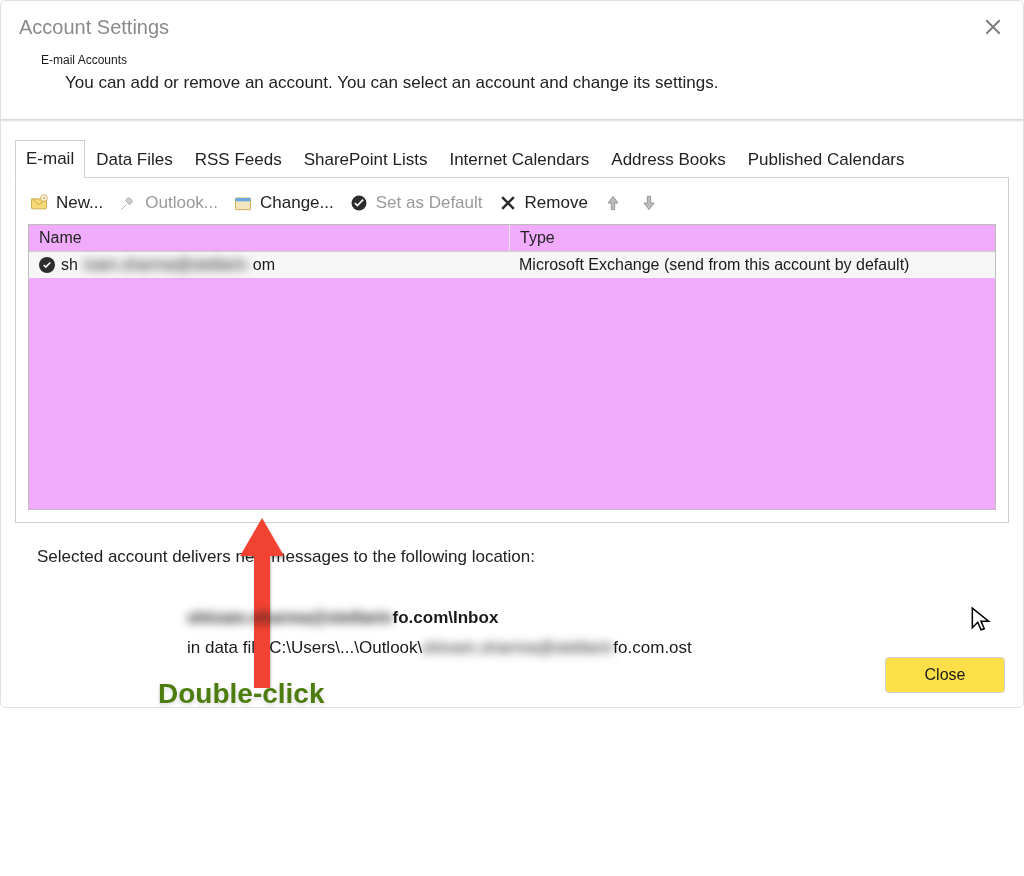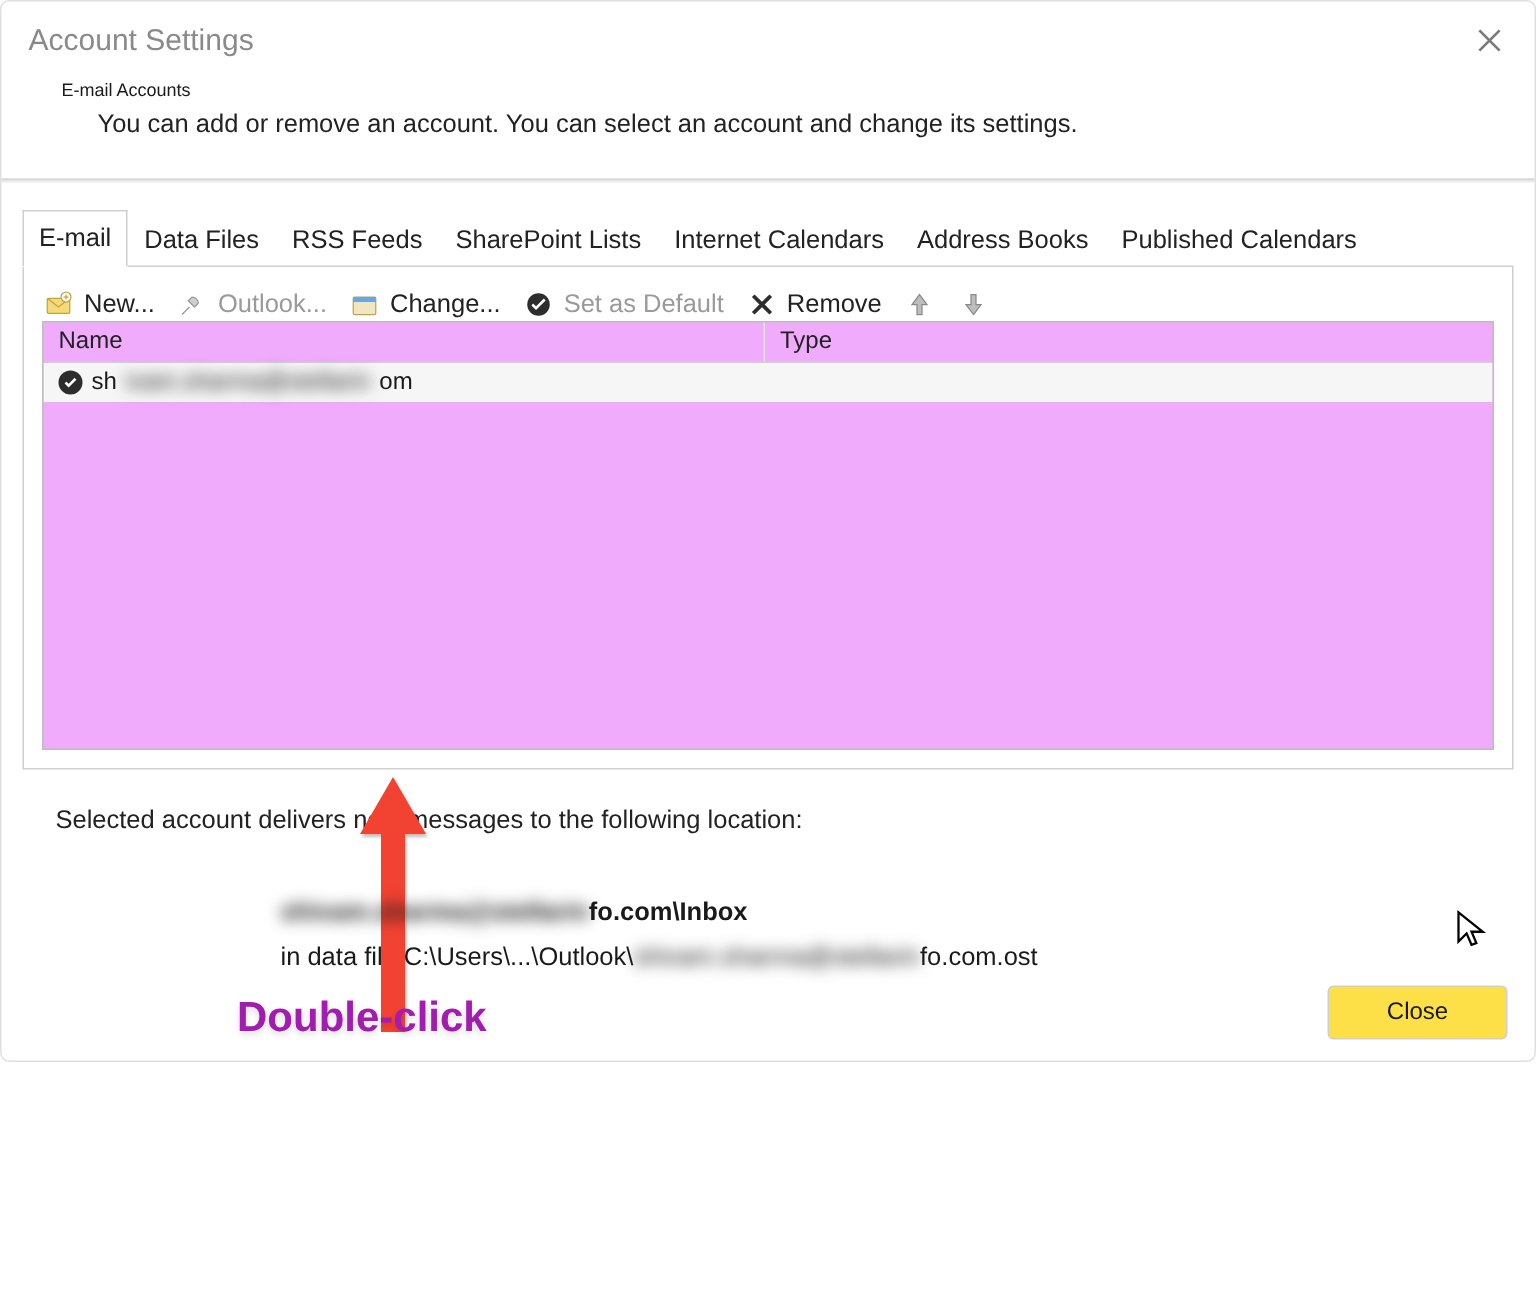--- a/index.html
+++ b/index.html
@@ -11,40 +11,40 @@
   .header-area{padding:8px 40px 26px 40px}
   .header-h{font-weight:400;font-size:12px}
   .header-sub{margin-top:6px;font-size:17px;color:#222;padding-left:24px}
   .hr{height:1px;background:#e4e4e4;border-top:1px solid #d8d8d8;box-shadow:0 1px 0 #f5f5f5}
 
   .content{padding:18px 14px 0 14px}
   .tabs{display:flex;gap:0;align-items:flex-end;font-size:17px}
   .tab{padding:8px 10px;border:1px solid transparent;white-space:nowrap;cursor:pointer;color:#222;position:relative;top:1px;border-bottom:none}
   .tab.sel{background:#fff;border-color:#cfcfcf;border-bottom:1px solid #fff;z-index:2}
   .tab-body{border:1px solid #cfcfcf;border-top:1px solid #cfcfcf;margin-top:0;padding:14px 12px 12px 12px;position:relative}
-  .toolbar{display:flex;align-items:center;gap:14px;flex-wrap:wrap;font-size:17px;}
+  .toolbar{display:flex;align-items:center;gap:14px;flex-wrap:wrap;font-size:17px;margin-bottom:10px}
   .tbtn{display:flex;align-items:center;gap:6px;cursor:pointer;color:#222}
   .tbtn.disabled{color:#9a9a9a;cursor:default}
   .tbtn .ic{width:22px;height:22px;display:inline-flex;align-items:center;justify-content:center}
   .ic svg{width:20px;height:20px}
   .list-frame{border:1px solid #bdbdbd;height:284px;background:#f0abfc;overflow:hidden}
   .list-headers{display:flex;border-bottom:1px solid #d0d0d0;font-size:16px;color:#222}
   .col{padding:4px 10px;border-right:1px solid #e4e4e4}
   .col.name{flex:0 0 460px}
   .col.type{flex:1;border-right:none}
   .row{display:flex;align-items:center;font-size:16px;background:#f6f6f6;height:26px}
   .row .cell{padding:2px 10px}
   .cell.name{flex:0 0 460px;display:flex;align-items:center;gap:6px}
   .cell.type{flex:1}
   .check-badge{width:16px;height:16px;border-radius:50%;background:#2d2d2d;display:inline-flex;align-items:center;justify-content:center}
   .check-badge svg{width:10px;height:10px;stroke:#fff;stroke-width:2;fill:none}
   .blur{filter:blur(5px);user-select:none}
 
   .annot-arrow{position:absolute;left:216px;top:340px;pointer-events:none}
-  .annot-text{position:absolute;left:142px;top:484px;color:#a21caf;font-weight:700;font-size:28px;text-shadow:0 2px 4px rgba(0,0,0,.15);pointer-events:none}
+  .annot-text{position:absolute;left:142px;top:500px;color:#4d7c0f;font-weight:700;font-size:28px;text-shadow:0 2px 4px rgba(0,0,0,.15);pointer-events:none}
 
   .cursor{position:absolute;left:952px;top:428px;pointer-events:none}
   .cursor svg{width:26px;height:26px;stroke:#000;fill:#fff;stroke-width:1.4}
 
   .footer-note{padding:24px 22px 0 22px;font-size:17px;color:#222}
   .footer-block{margin-top:41px;padding-left:172px;font-size:17px}
   .footer-line1{font-weight:700;display:flex;align-items:center}
   .footer-line2{margin-top:10px;display:flex;align-items:center}
 
   .close-btn{position:absolute;right:18px;bottom:14px;width:118px;height:34px;border:1px solid #cfcfcf;background:#fde047;border-radius:4px;font-size:16px;cursor:pointer;display:flex;align-items:center;justify-content:center}
@@ -152,20 +152,21 @@
           <div class="cell name">
             <span class="check-badge">
               <svg viewBox="0 0 12 12">
                   <path d="M2 6l2.5 2.5L10 3"></path>
                 </svg>
             </span>
             <span>sh</span>
               <span class="blur">ivam.sharma@stellarin</span>
               <span>om</span>
           </div>
+          <div class="cell type">Microsoft Exchange (send from this account by default)</div>
         </div>
       </div>
 
       <div class="annot-arrow">
         <svg width="60" height="170" viewBox="0 0 60 170">
           <defs>
             <filter id="sh" x="-20%" y="-20%" width="140%" height="140%">
               <feDropShadow dx="1" dy="2" stdDeviation="1.2" flood-color="rgba(0,0,0,.25)"></feDropShadow>
             </filter>
           </defs>

